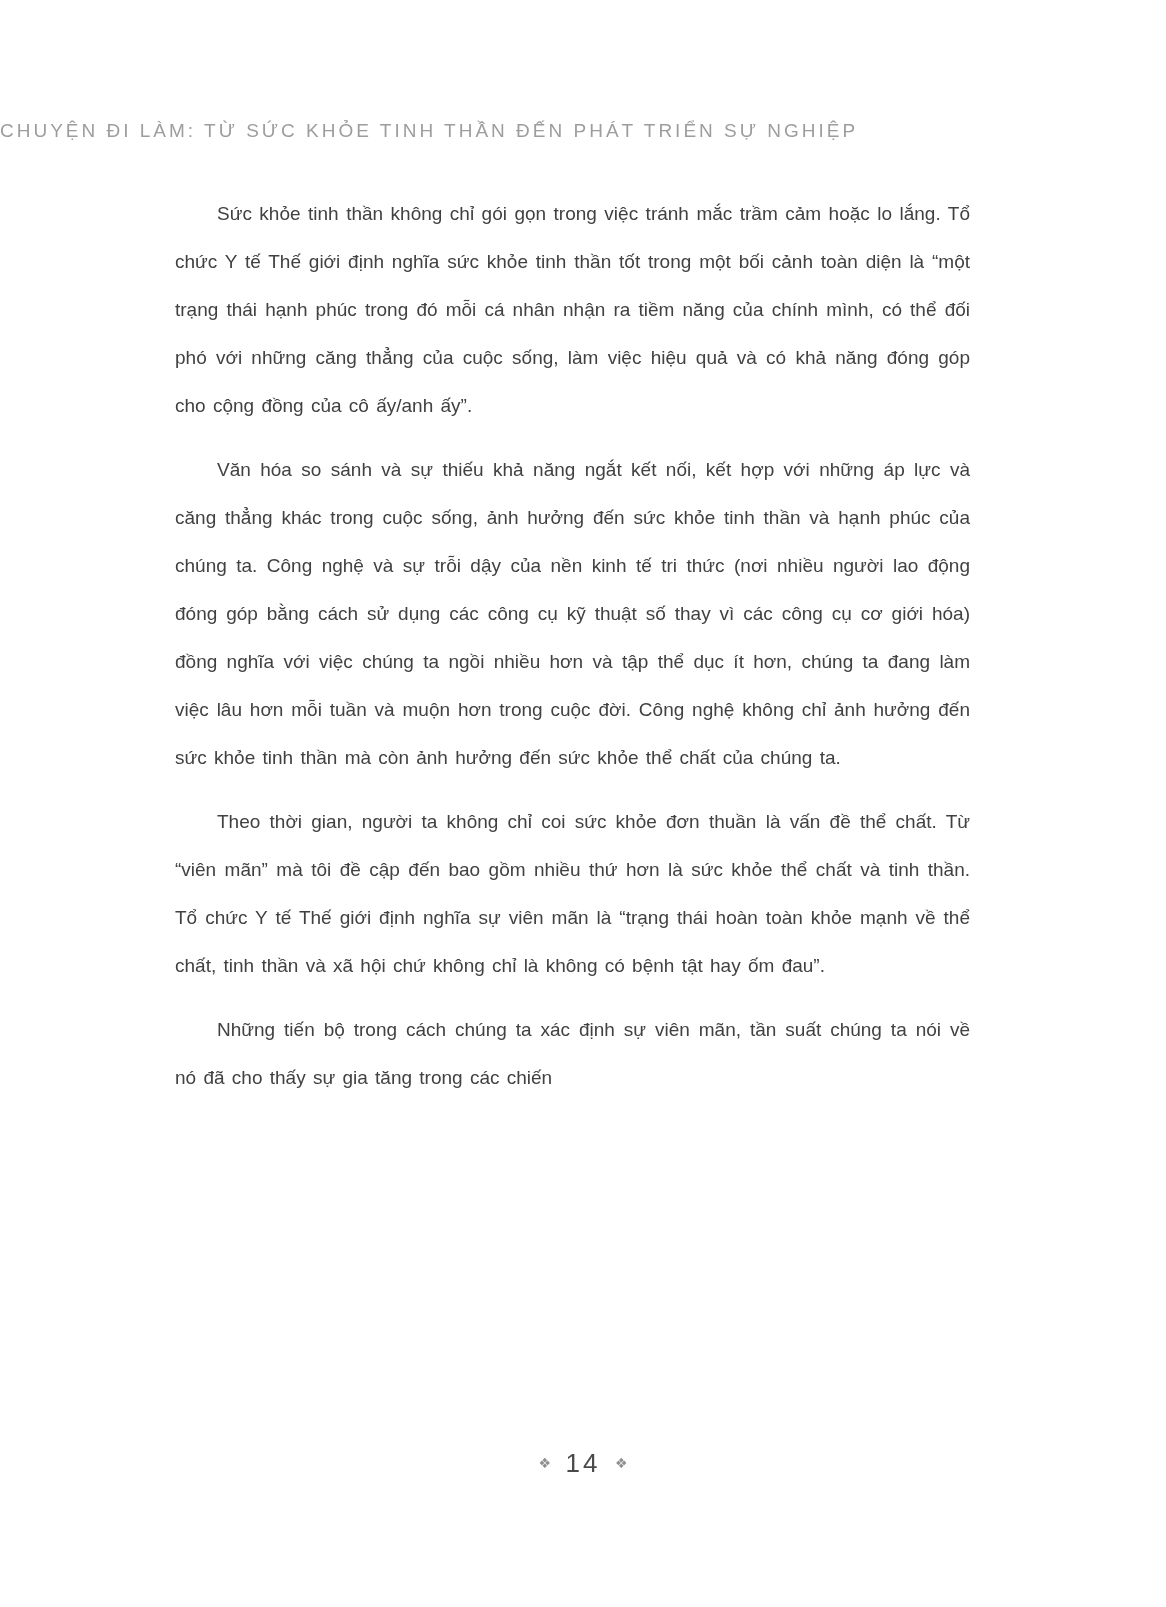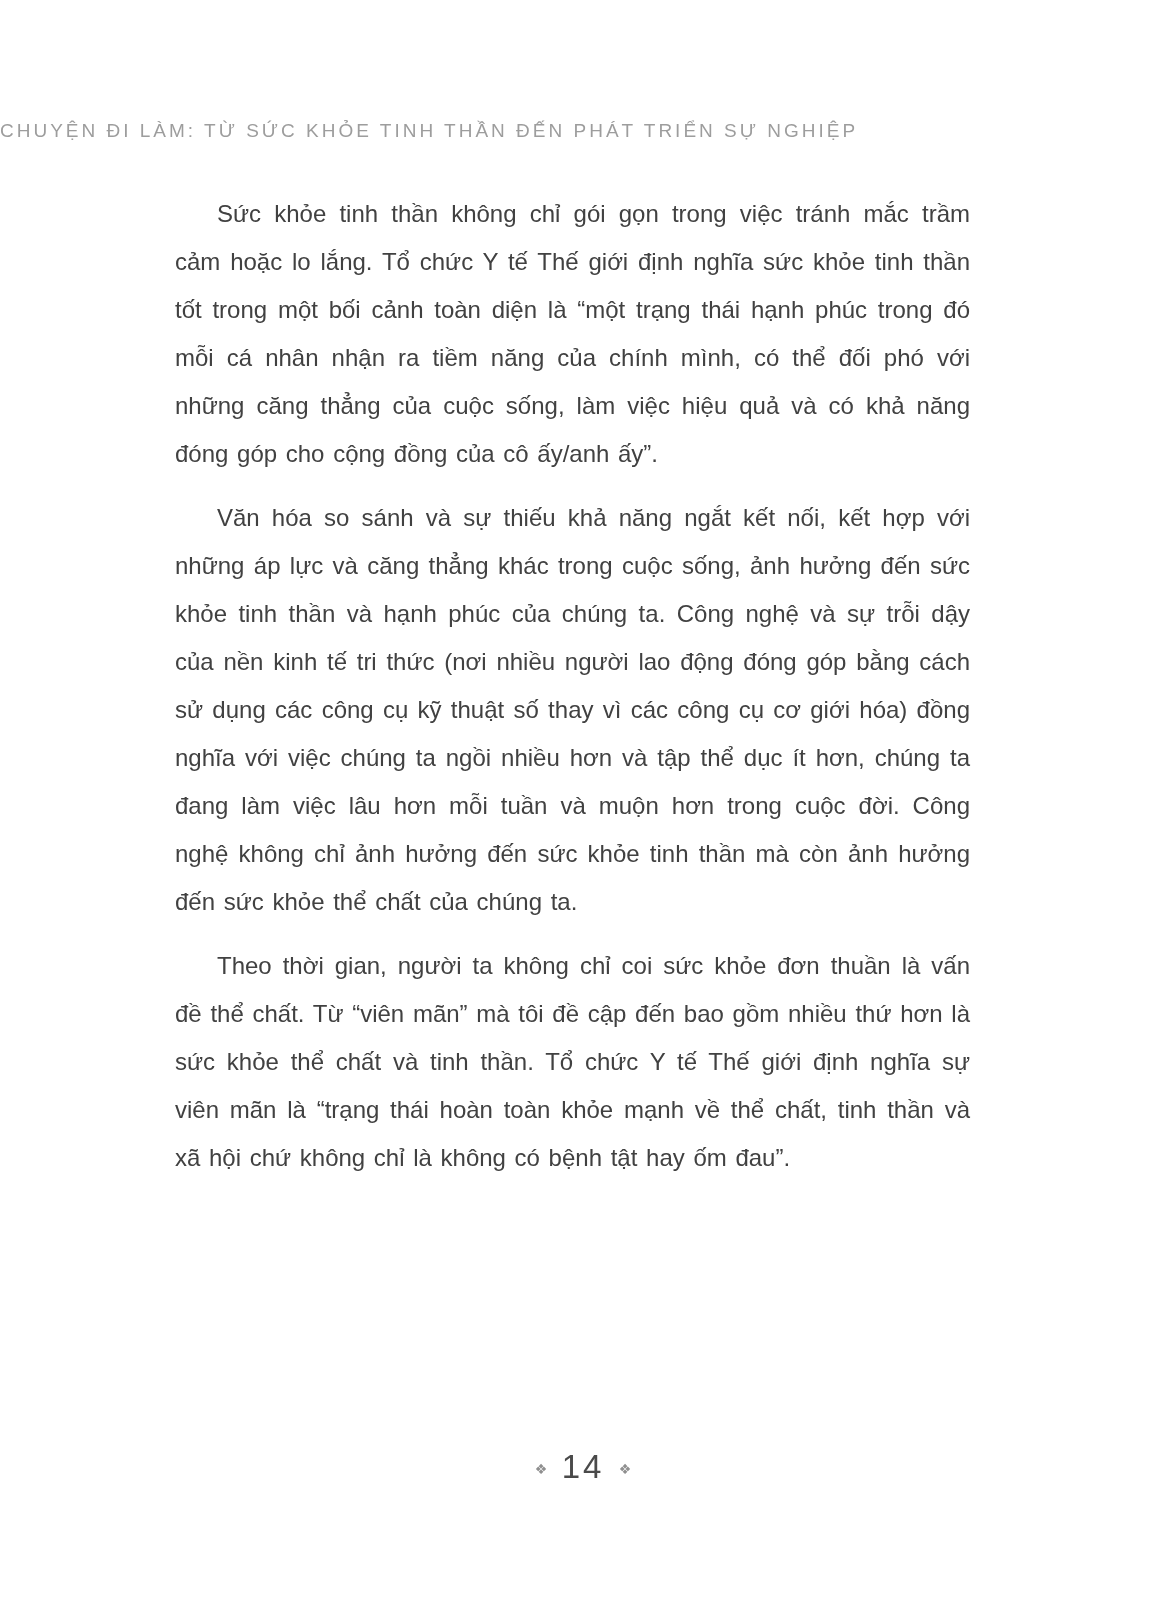--- a/index.html
+++ b/index.html
@@ -26,38 +26,38 @@
     font-weight: 400;
   }
   .content {
     position: absolute;
     top: 190px;
     left: 175px;
     width: 795px;
   }
   .content p {
     margin: 0 0 16px 0;
-    font-size: 24px;
+    font-size: 19px;
     line-height: 48px;
     color: #414141;
     font-weight: 300;
     text-align: justify;
     text-indent: 42px;
     word-spacing: 2px;
   }
   .footer {
     position: absolute;
     top: 1448px;
     left: 0;
     width: 100%;
     text-align: center;
     color: #4a4a4a;
   }
   .footer .pagenum {
-    font-size: 33px;
+    font-size: 26px;
     letter-spacing: 3px;
     color: #4a4a4a;
     margin: 0 10px;
   }
   .footer .orn {
     font-size: 14px;
     color: #8f8f8f;
     vertical-align: 4px;
   }
 </style>
@@ -65,20 +65,21 @@
 <body>
 
 <div class="page">
 
   <div class="running-header">CHUYỆN ĐI LÀM: TỪ SỨC KHỎE TINH THẦN ĐẾN PHÁT TRIỂN SỰ NGHIỆP</div>
 
   <div class="content">
     <p>Sức khỏe tinh thần không chỉ gói gọn trong việc tránh mắc trầm cảm hoặc lo lắng. Tổ chức Y tế Thế giới định nghĩa sức khỏe tinh thần tốt trong một bối cảnh toàn diện là “một trạng thái hạnh phúc trong đó mỗi cá nhân nhận ra tiềm năng của chính mình, có thể đối phó với những căng thẳng của cuộc sống, làm việc hiệu quả và có khả năng đóng góp cho cộng đồng của cô ấy/anh ấy”.</p>
     <p>Văn hóa so sánh và sự thiếu khả năng ngắt kết nối, kết hợp với những áp lực và căng thẳng khác trong cuộc sống, ảnh hưởng đến sức khỏe tinh thần và hạnh phúc của chúng ta. Công nghệ và sự trỗi dậy của nền kinh tế tri thức (nơi nhiều người lao động đóng góp bằng cách sử dụng các công cụ kỹ thuật số thay vì các công cụ cơ giới hóa) đồng nghĩa với việc chúng ta ngồi nhiều hơn và tập thể dục ít hơn, chúng ta đang làm việc lâu hơn mỗi tuần và muộn hơn trong cuộc đời. Công nghệ không chỉ ảnh hưởng đến sức khỏe tinh thần mà còn ảnh hưởng đến sức khỏe thể chất của chúng ta.</p>
     <p>Theo thời gian, người ta không chỉ coi sức khỏe đơn thuần là vấn đề thể chất. Từ “viên mãn” mà tôi đề cập đến bao gồm nhiều thứ hơn là sức khỏe thể chất và tinh thần. Tổ chức Y tế Thế giới định nghĩa sự viên mãn là “trạng thái hoàn toàn khỏe mạnh về thể chất, tinh thần và xã hội chứ không chỉ là không có bệnh tật hay ốm đau”.</p>
+    <p>Những tiến bộ trong cách chúng ta xác định sự viên mãn, tần suất chúng ta nói về nó đã cho thấy sự gia tăng trong các chiến</p>
   </div>
 
   <div class="footer">
     <span class="orn">❖</span>
     <span class="pagenum">14</span>
     <span class="orn">❖</span>
   </div>
 
 </div>
 

